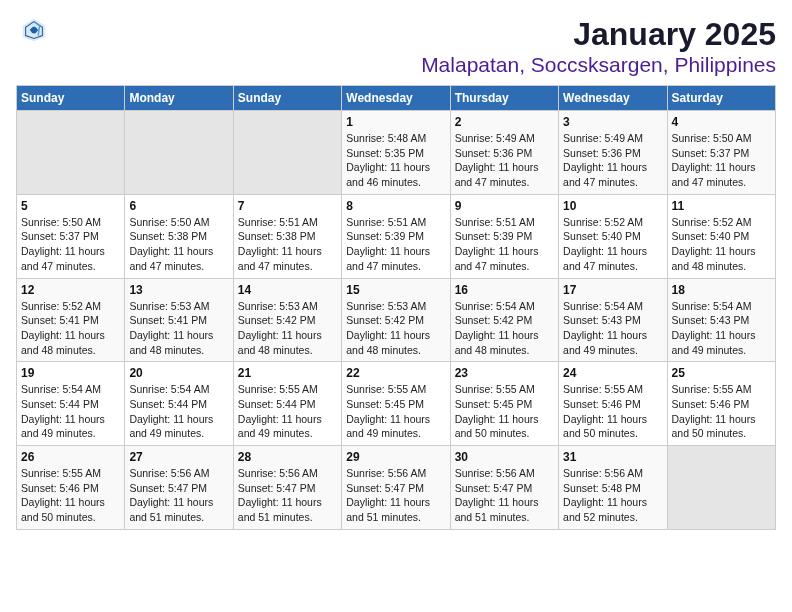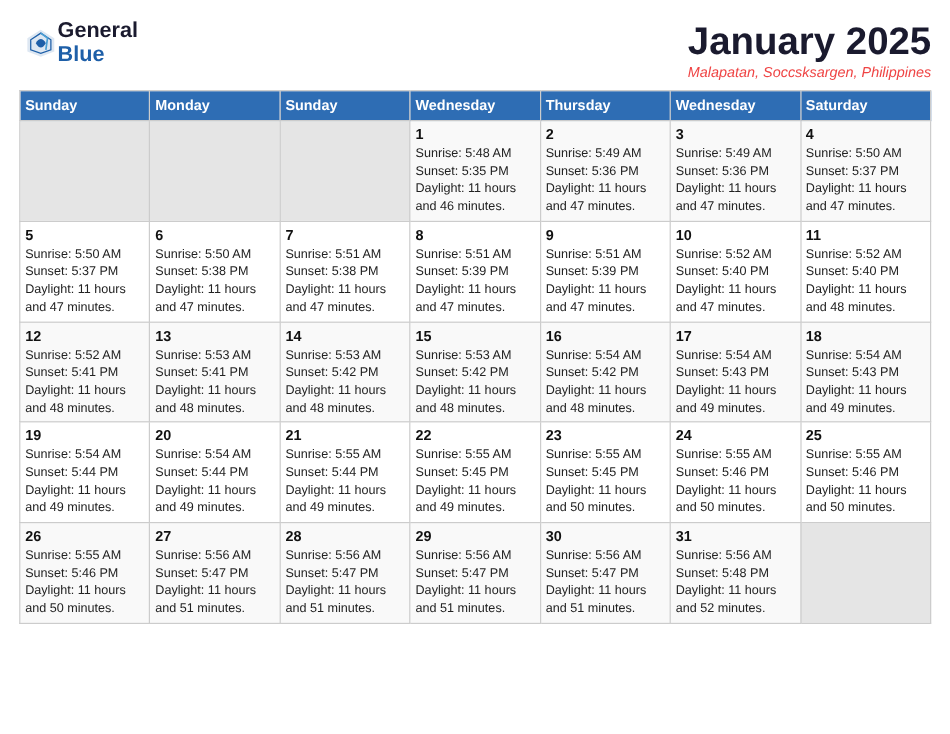--- a/index.html
+++ b/index.html
@@ -42,24 +42,23 @@
     }
     .title-section {
       text-align: right;
     }
     .title-section h1 {
       font-size: 32px;
       font-weight: bold;
       color: #1a1a2e;
     }
     .title-section h2 {
-      font-size: 12px;
+      font-size: 21px;
       font-weight: normal;
-      color: #ef4444;
-      font-style: italic;
+      color: #4c1d95;
     }
     table {
       width: 100%;
       border-collapse: collapse;
       font-size: 11px;
       border-radius: 26px;
     }
     thead tr th {
       background-color: #2e6db4;
       color: #fff;
@@ -102,24 +101,20 @@
 <body>
 
 <div class="header">
   <div class="logo">
     <svg class="logo-icon" viewBox="0 0 40 40">
       <polygon points="20,4 36,14 36,30 20,36 4,30 4,14" fill="#1e5fa8" opacity="0.15"></polygon>
       <polygon points="20,8 32,16 32,28 20,32 8,28 8,16" fill="none" stroke="#1e5fa8" stroke-width="1.5"></polygon>
       <path d="M14,20 Q20,10 26,20 Q20,30 14,20Z" fill="#1e5fa8"></path>
       <path d="M20,8 L28,14 L26,28" fill="none" stroke="#4a9fd4" stroke-width="2"></path>
     </svg>
-    <div class="logo-text">
-      <span class="logo-general">General</span>
-      <span class="logo-blue">Blue</span>
-    </div>
   </div>
   <div class="title-section">
     <h1>January 2025</h1>
     <h2>Malapatan, Soccsksargen, Philippines</h2>
   </div>
 </div>
 
 <table>
   <thead>
     <tr>

